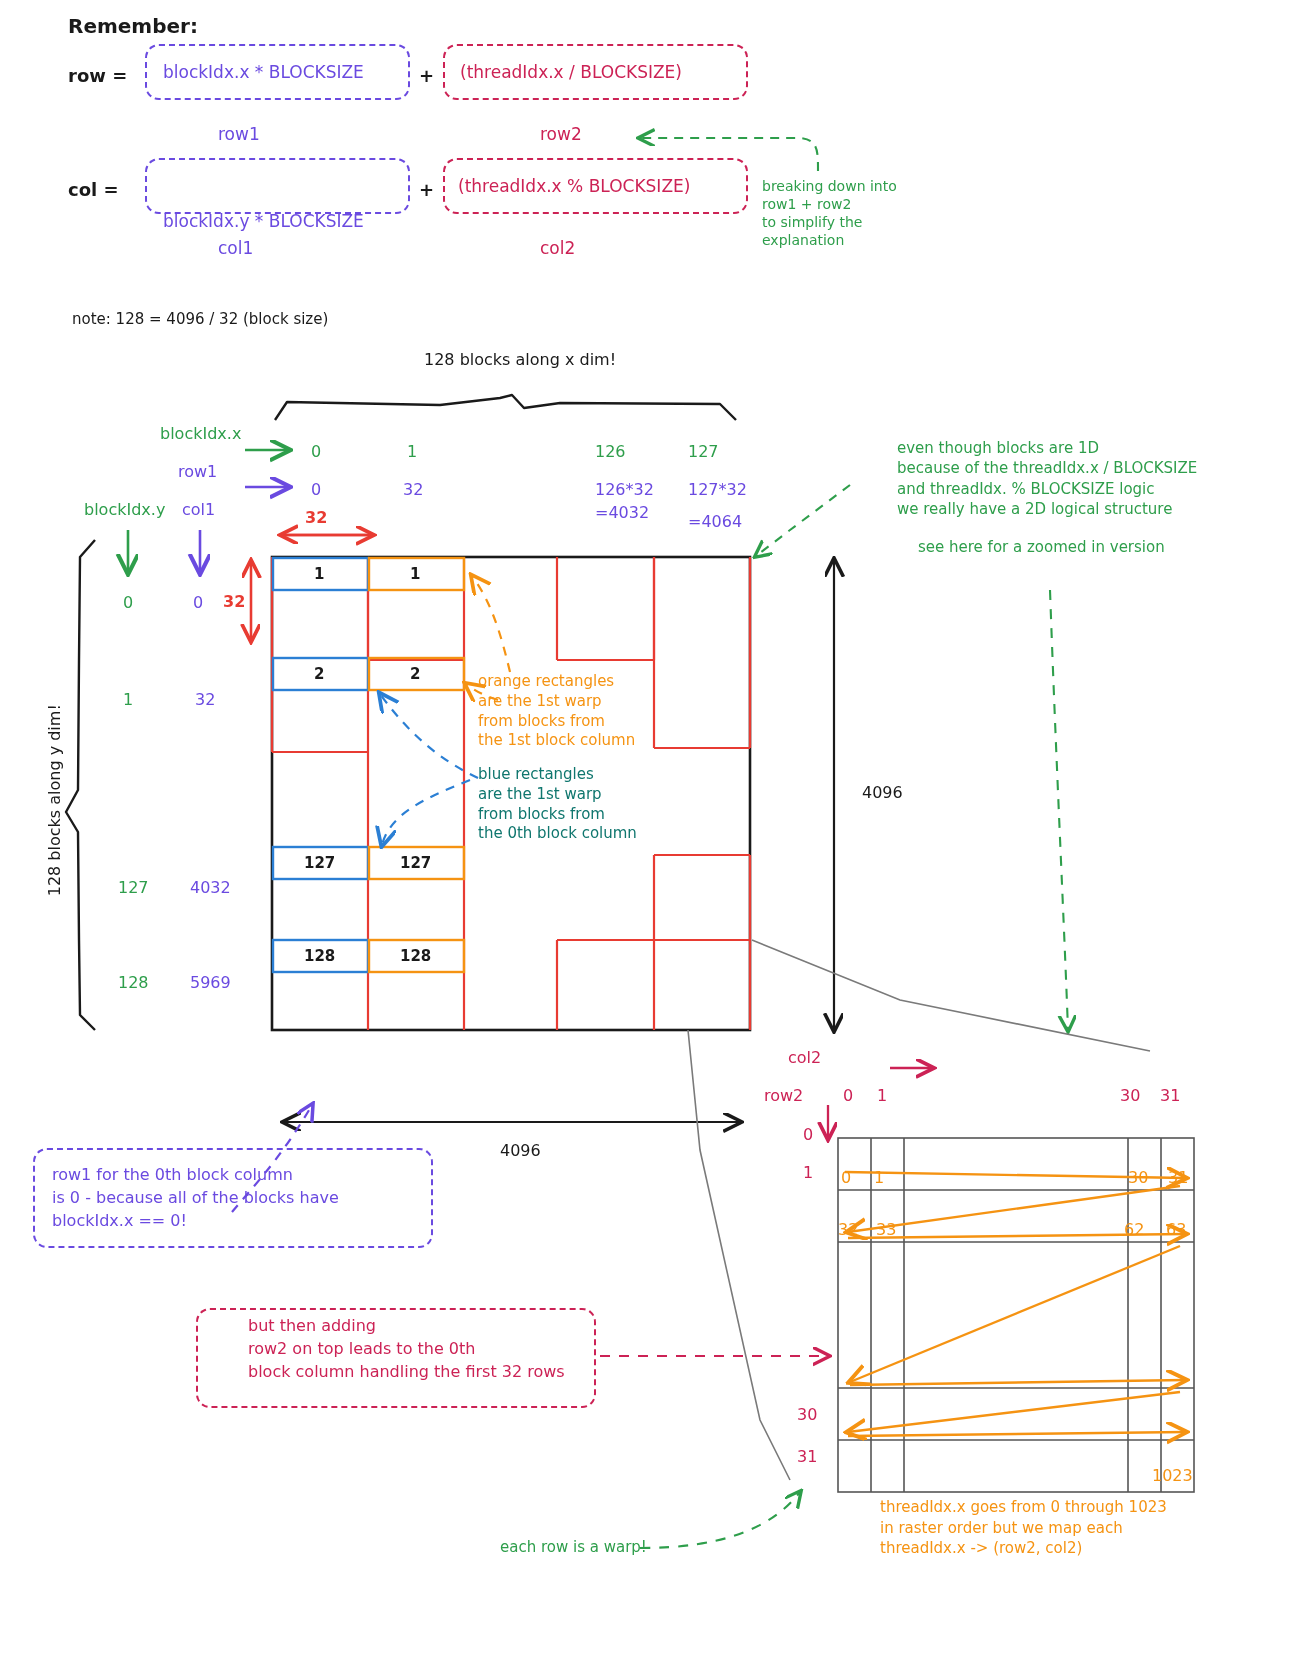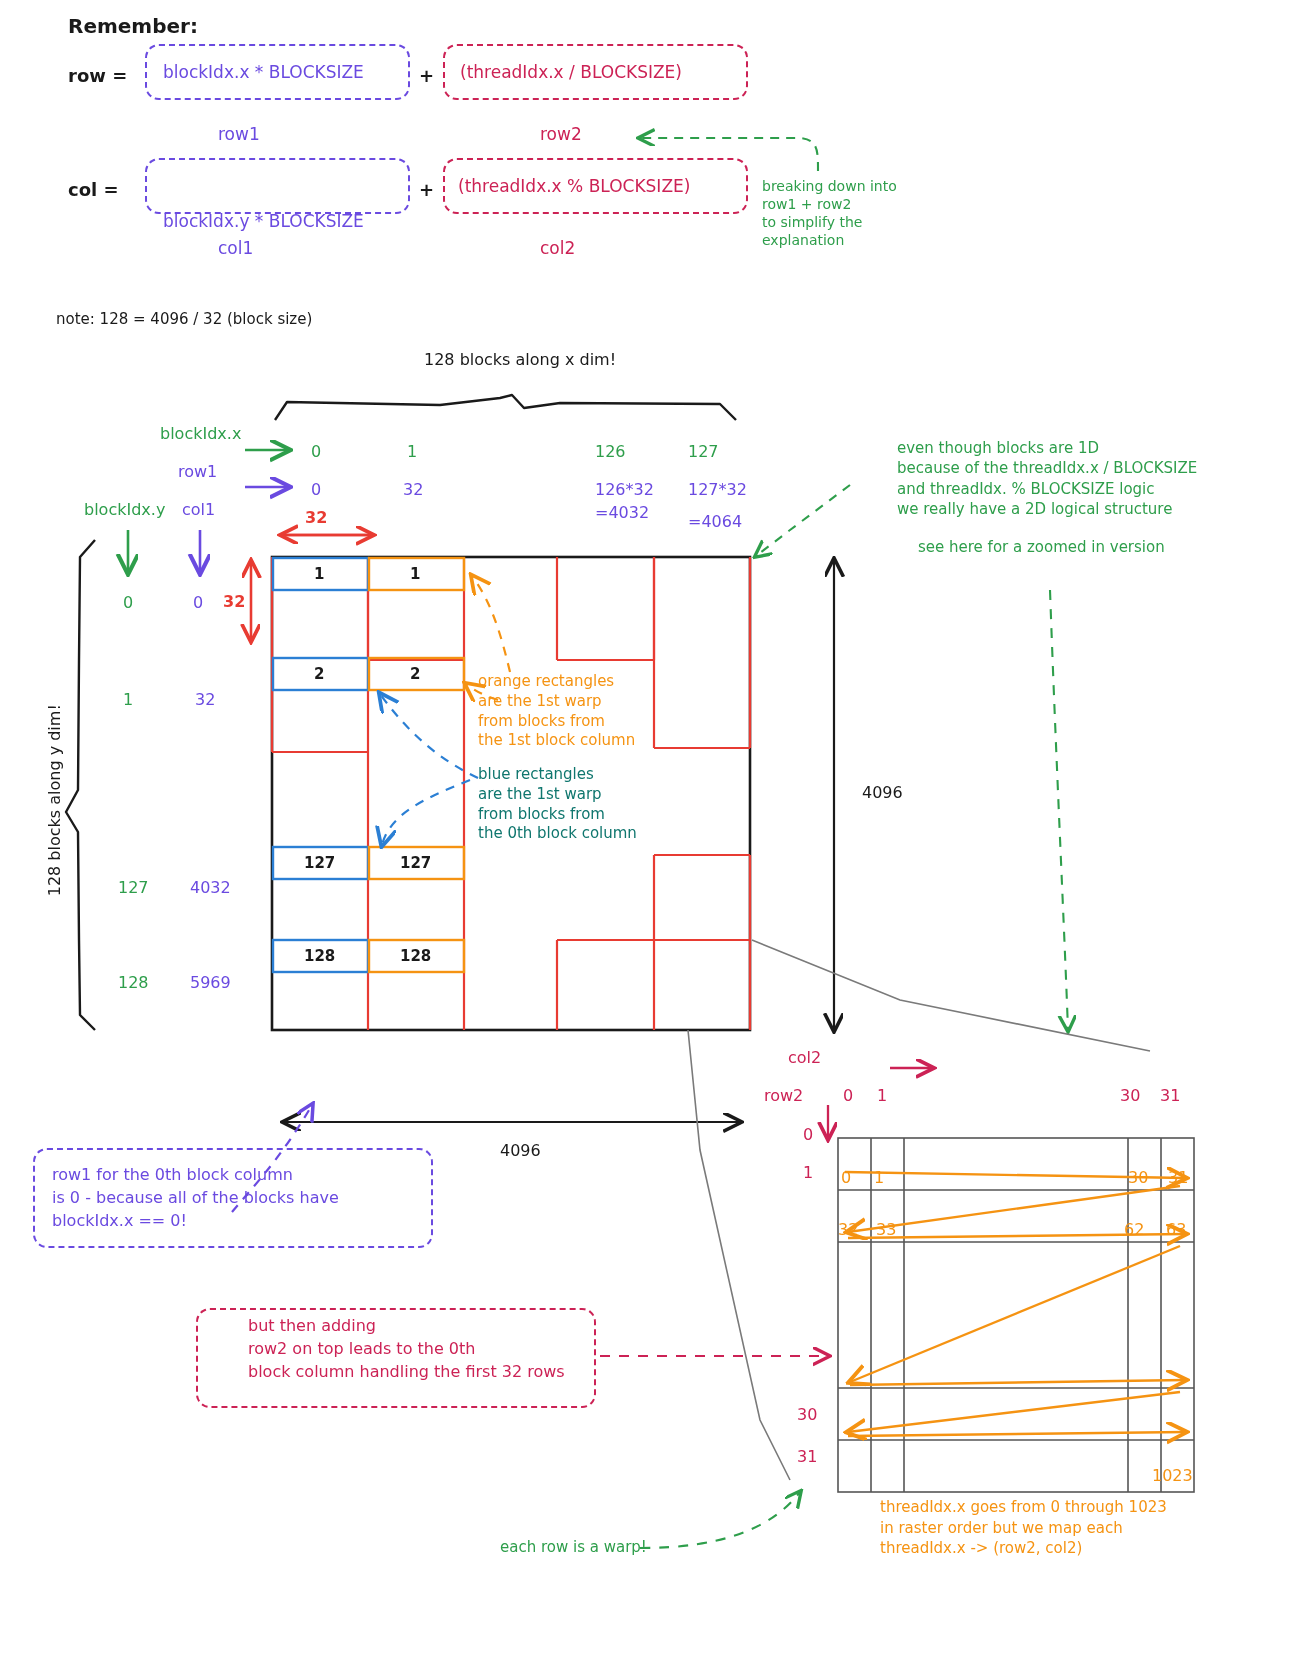--- a/index.html
+++ b/index.html
@@ -236,21 +236,21 @@
 <div class="box crim" style="left:443px;top:158px;width:305px;height:56px;"></div>
 <div class="t crim f17" style="left:458px;top:176px;">(threadIdx.x % BLOCKSIZE)</div>
 <div class="t pur f17" style="left:218px;top:238px;">col1</div>
 <div class="t crim f17" style="left:540px;top:238px;">col2</div>
 
 <div class="t grn f14" style="left:762px;top:178px;white-space:pre-line;">breaking down into
 row1 + row2
 to simplify the
 explanation</div>
 
-<div class="t blk f15" style="left:56px;top:310px;">note: 128 = 4096 / 32 (block size)</div>
+<div class="t blk f15" style="left:72px;top:310px;">note: 128 = 4096 / 32 (block size)</div>
 
 <div class="t blk f16" style="left:424px;top:350px;">128 blocks along x dim!</div>
 
 <div class="t grn f16" style="left:160px;top:424px;">blockIdx.x</div>
 <div class="t pur f16" style="left:178px;top:462px;">row1</div>
 <div class="t grn f16" style="left:84px;top:500px;">blockIdx.y</div>
 <div class="t pur f16" style="left:182px;top:500px;">col1</div>
 
 <div class="t grn f16" style="left:311px;top:442px;">0</div>
 <div class="t grn f16" style="left:407px;top:442px;">1</div>

